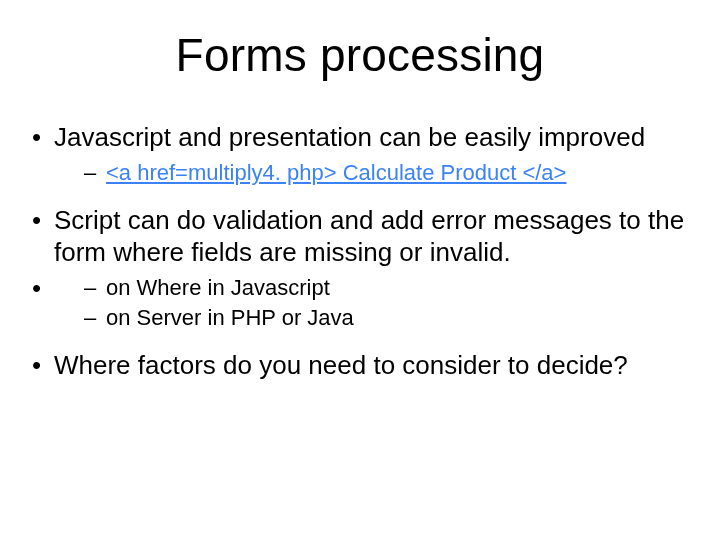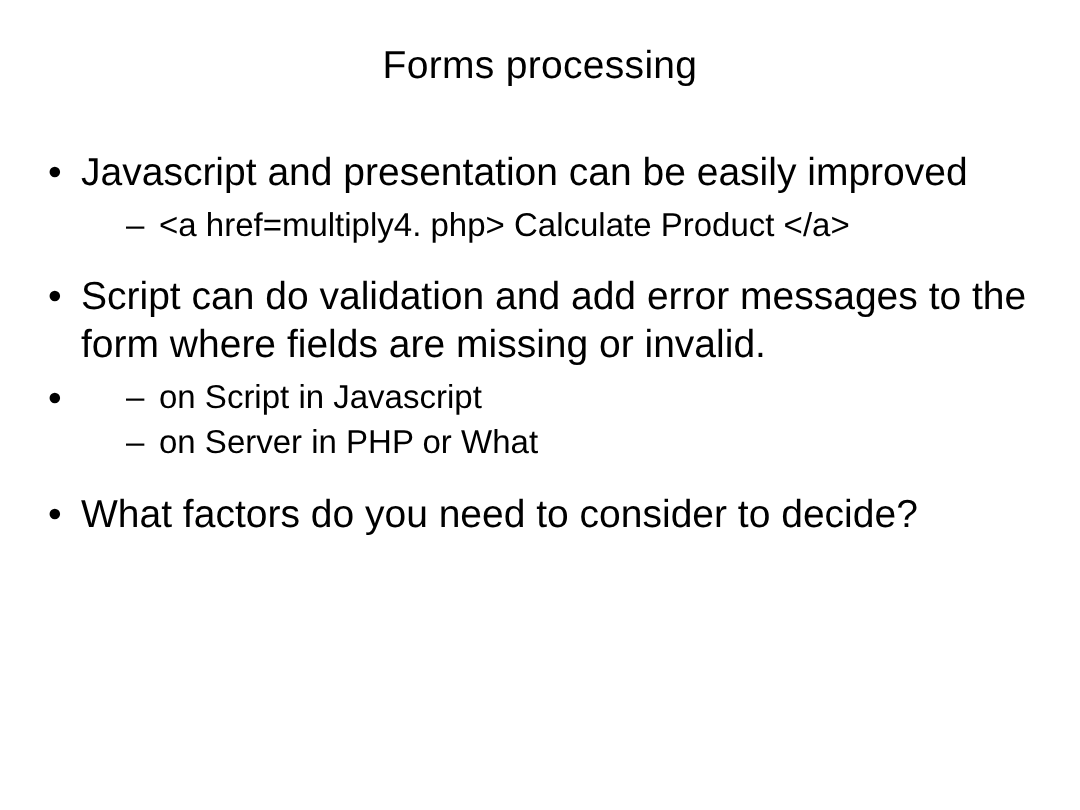--- a/index.html
+++ b/index.html
@@ -1,25 +1,25 @@
 <!DOCTYPE html>
 <html><head>
   <meta charset="utf-8">
   <style>
     * { margin: 0; padding: 0; box-sizing: border-box; }
     html, body { width: 720px; height: 540px; background: #ffffff; font-family: Arial, Helvetica, sans-serif; color: #000; }
     .slide { width: 720px; height: 540px; padding: 28px 26px 0 26px; }
-    .title { font-size: 26px; font-weight: 400; text-align: center; margin-bottom: 40px; letter-spacing: 0.2px; }
+    .title { font-size: 46px; font-weight: 400; text-align: center; margin-bottom: 40px; letter-spacing: 0.2px; }
     ul.level1 { list-style: none; }
     ul.level1 > li { position: relative; padding-left: 28px; font-size: 26px; line-height: 1.22; margin-bottom: 4px; }
     ul.level1 > li::before { content: "•"; position: absolute; left: 6px; top: 0; font-size: 26px; }
     ul.level2 { list-style: none; margin-top: 4px; margin-bottom: 18px; }
     ul.level2 > li { position: relative; padding-left: 52px; font-size: 22px; line-height: 1.35; }
     ul.level2 > li::before { content: "–"; position: absolute; left: 30px; top: 0; font-size: 22px; }
-    .link { color: #000000; }
+    .link { color: #3b82f6; text-decoration: underline; }
   </style>
 </head>
 <body>
 
 <div class="slide">
   <h1 class="title">Forms processing</h1>
 
   <ul class="level1">
     <li>
       <span>Javascript and presentation can be easily improved</span>
@@ -30,25 +30,25 @@
       </ul>
     </li>
 
     <li>
       <span>Script can do validation and add error messages to the form where fields are missing or invalid.</span>
     </li>
 
     <li>
       <ul class="level2">
         <li>
-          <span>on Script in Javascript</span>
+          <span>on Where in Javascript</span>
         </li>
         <li>
-          <span>on Server in PHP or What</span>
+          <span>on Server in PHP or Java</span>
         </li>
       </ul>
     </li>
 
     <li>
-      <span>What factors do you need to consider to decide?</span>
+      <span>Where factors do you need to consider to decide?</span>
     </li>
   </ul>
 </div>
 
 </body></html>

